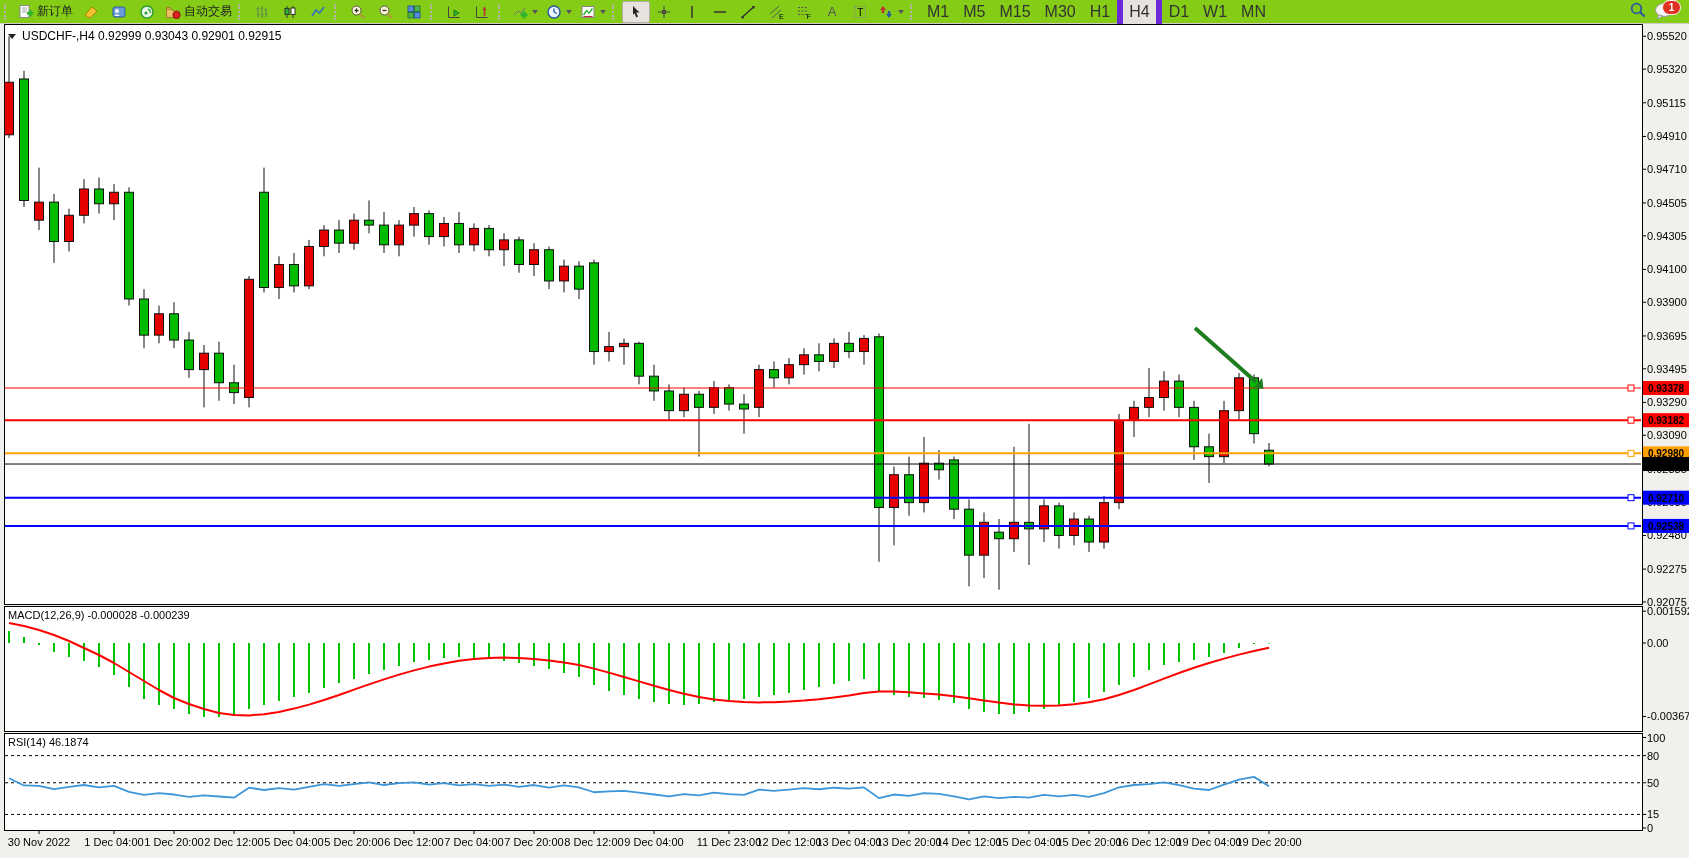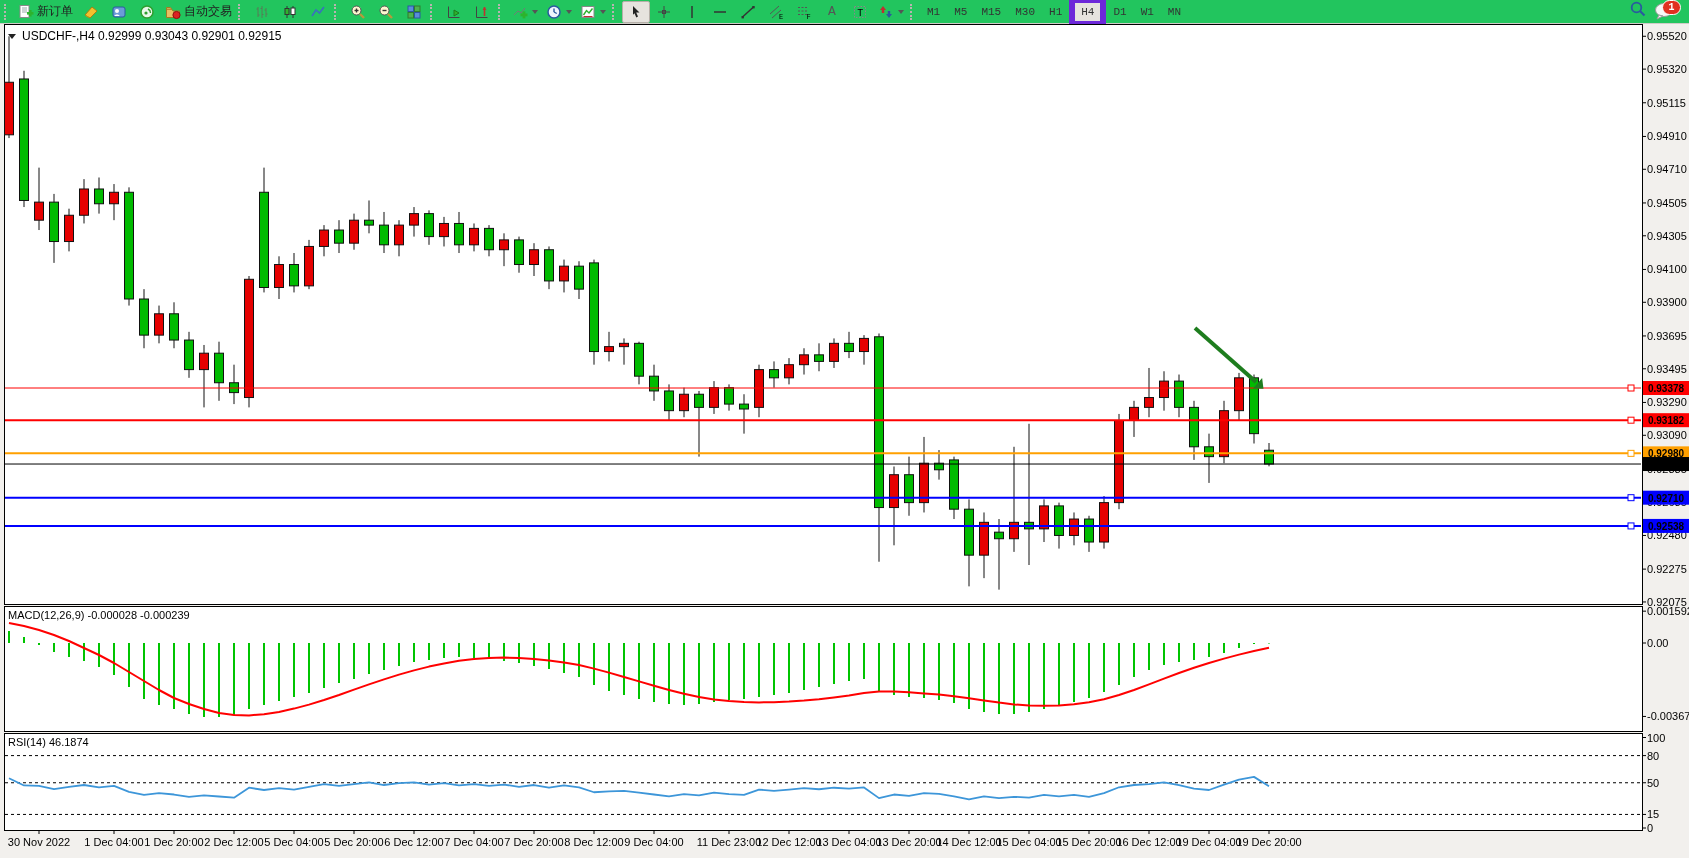--- a/index.html
+++ b/index.html
@@ -1,27 +1,27 @@
 <!DOCTYPE html>
 <html><head>
 <meta charset="utf-8">
 <style>
   html,body{margin:0;padding:0;background:#d8d5d0;}
   .app{position:relative;width:1689px;height:858px;background:#f2f0ed;overflow:hidden;
        font-family:"Liberation Sans",sans-serif;-webkit-font-smoothing:antialiased;}
   
-  .toolbar{position:absolute;top:0;left:0;width:1689px;height:24px;background:#22c55e;
-           border-bottom:1px solid #cfccc7;display:flex;align-items:center;padding:0 2px;box-sizing:border-box;font-family:Liberation Mono, monospace;}
+  .toolbar{position:absolute;top:0;left:0;width:1689px;height:24px;background:#84cc16;
+           border-bottom:1px solid #cfccc7;display:flex;align-items:center;padding:0 2px;box-sizing:border-box;}
   .grip{width:4px;height:16px;border-left:2px dotted #b8b4af;margin:0 4px 0 2px;}
   .tbtn{height:20px;min-width:20px;display:flex;align-items:center;justify-content:center;
         gap:3px;padding:0 3px;font-size:12px;color:#222;border:1px solid transparent;border-radius:2px;}
   .tbtn svg{display:block;}
   .caret{width:0;height:0;border-left:3px solid transparent;border-right:3px solid transparent;
          border-top:4px solid #555;margin-left:1px;}
-  .tf{font-size:11px;color:#333;padding:3px 6px;border:1px solid transparent;}
+  .tf{font-size:16px;color:#333;padding:3px 6px;border:1px solid transparent;}
   .tf.active{background:#e6e3de;border:6px solid #6d28d9;}
   .tb-right{margin-left:auto;display:flex;align-items:center;gap:6px;padding-right:8px;}
   .chatwrap{position:relative;width:26px;height:22px;}
   .badge{position:absolute;top:-1px;right:-2px;min-width:13px;height:13px;border-radius:8px;
          background:#e03020;color:#fff;font-size:10px;font-weight:bold;display:flex;
          align-items:center;justify-content:center;padding:0 2px;border:1px solid #fff;}
   .glyph{font-size:12px;color:#333;}
   
   #chart{position:absolute;top:24px;left:0;font-family:"Liberation Sans",sans-serif;}
   text{fill:#000;}

